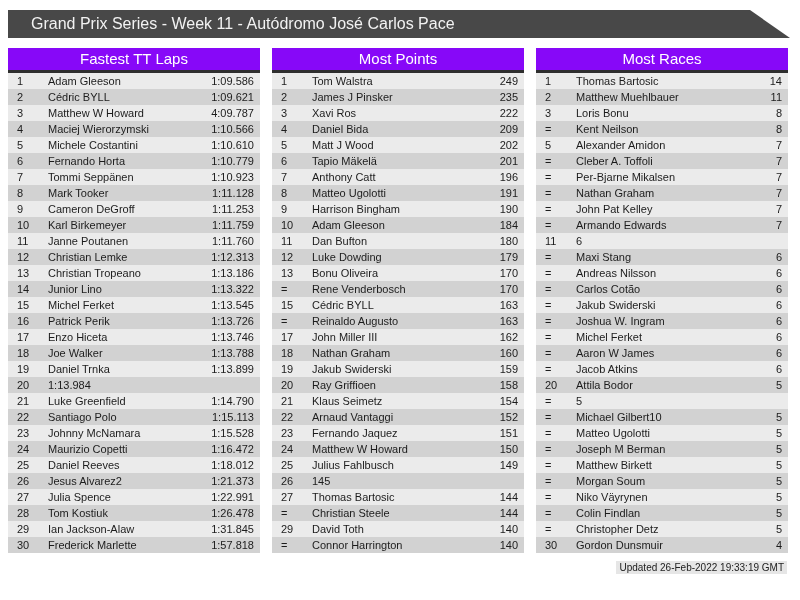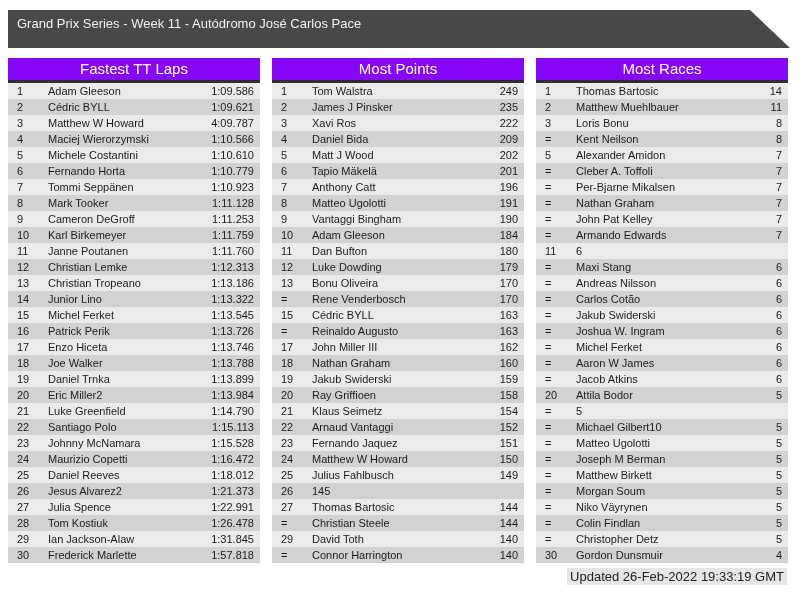--- a/index.html
+++ b/index.html
@@ -6,44 +6,44 @@
     --title-bar:#484848; --header-bg:#8708f8; --header-text:#ffffff;
     --row-odd:#ebebeb; --row-even:#d2d2d2; --row-text:#1c1c1c;
     --header-border:#2e2e2e; --footer-bg:#e6e6e6;
   }
   html,body{margin:0;padding:0;}
   body{
     width:800px;height:600px;background:#ffffff;overflow:hidden;
     font-family:"Liberation Sans","DejaVu Sans",sans-serif;
   }
   .title-bar{
-    height:38px;line-height:28px;margin:10px 10px 0 8px;
-    background:var(--title-bar);color:#f2f2f2;font-size:13px;
-    padding-left:9px;
+    height:28px;line-height:28px;margin:10px 10px 0 8px;
+    background:var(--title-bar);color:#f2f2f2;font-size:16px;
+    padding-left:23px;
     clip-path:polygon(0 0, calc(100% - 40px) 0, 100% 100%, 0 100%);
     white-space:nowrap;
   }
   .tables{display:flex;gap:12px;margin:10px 12px 0 8px;}
   .board{flex:1;min-width:0;}
   .board-header{
     background:var(--header-bg);color:var(--header-text);
     text-align:center;font-size:15px;height:22px;line-height:22px;
     border-bottom:3px solid var(--header-border);
     white-space:nowrap;overflow:hidden;
   }
   .row{display:flex;height:16px;line-height:16px;font-size:11px;color:var(--row-text);}
   .row.odd{background:var(--row-odd);}
   .row.even{background:var(--row-even);}
   .cell-rank{flex:none;width:31px;padding-left:9px;}
   .cell-name{flex:1;overflow:hidden;white-space:nowrap;}
   .cell-value{flex:none;padding-right:6px;text-align:right;}
   .footer-wrap{text-align:right;margin:4px 13px 0 0;}
   .footer{
     display:inline-block;background:var(--footer-bg);color:#222222;
-    font-size:13px;padding:1px 3px;
+    font-size:10px;padding:1px 3px;
   }
 </style>
 </head>
 <body>
 
 <div class="title-bar">
   <span>Grand Prix Series - Week 11 - Autódromo José Carlos Pace</span>
 </div>
 
 <div class="tables">
@@ -142,21 +142,20 @@
           <div class="cell-name">Joe Walker</div>
           <div class="cell-value">1:13.788</div>
         </div>
         <div class="row odd">
           <div class="cell-rank">19</div>
           <div class="cell-name">Daniel Trnka</div>
           <div class="cell-value">1:13.899</div>
         </div>
         <div class="row even">
           <div class="cell-rank">20</div>
-          <div class="cell-name">Eric Miller2</div>
           <div class="cell-value">1:13.984</div>
         </div>
         <div class="row odd">
           <div class="cell-rank">21</div>
           <div class="cell-name">Luke Greenfield</div>
           <div class="cell-value">1:14.790</div>
         </div>
         <div class="row even">
           <div class="cell-rank">22</div>
           <div class="cell-name">Santiago Polo</div>
@@ -245,21 +244,21 @@
           <div class="cell-name">Anthony Catt</div>
           <div class="cell-value">196</div>
         </div>
         <div class="row even">
           <div class="cell-rank">8</div>
           <div class="cell-name">Matteo Ugolotti</div>
           <div class="cell-value">191</div>
         </div>
         <div class="row odd">
           <div class="cell-rank">9</div>
-          <div class="cell-name">Vantaggi Bingham</div>
+          <div class="cell-name">Harrison Bingham</div>
           <div class="cell-value">190</div>
         </div>
         <div class="row even">
           <div class="cell-rank">10</div>
           <div class="cell-name">Adam Gleeson</div>
           <div class="cell-value">184</div>
         </div>
         <div class="row odd">
           <div class="cell-rank">11</div>
           <div class="cell-name">Dan Bufton</div>

